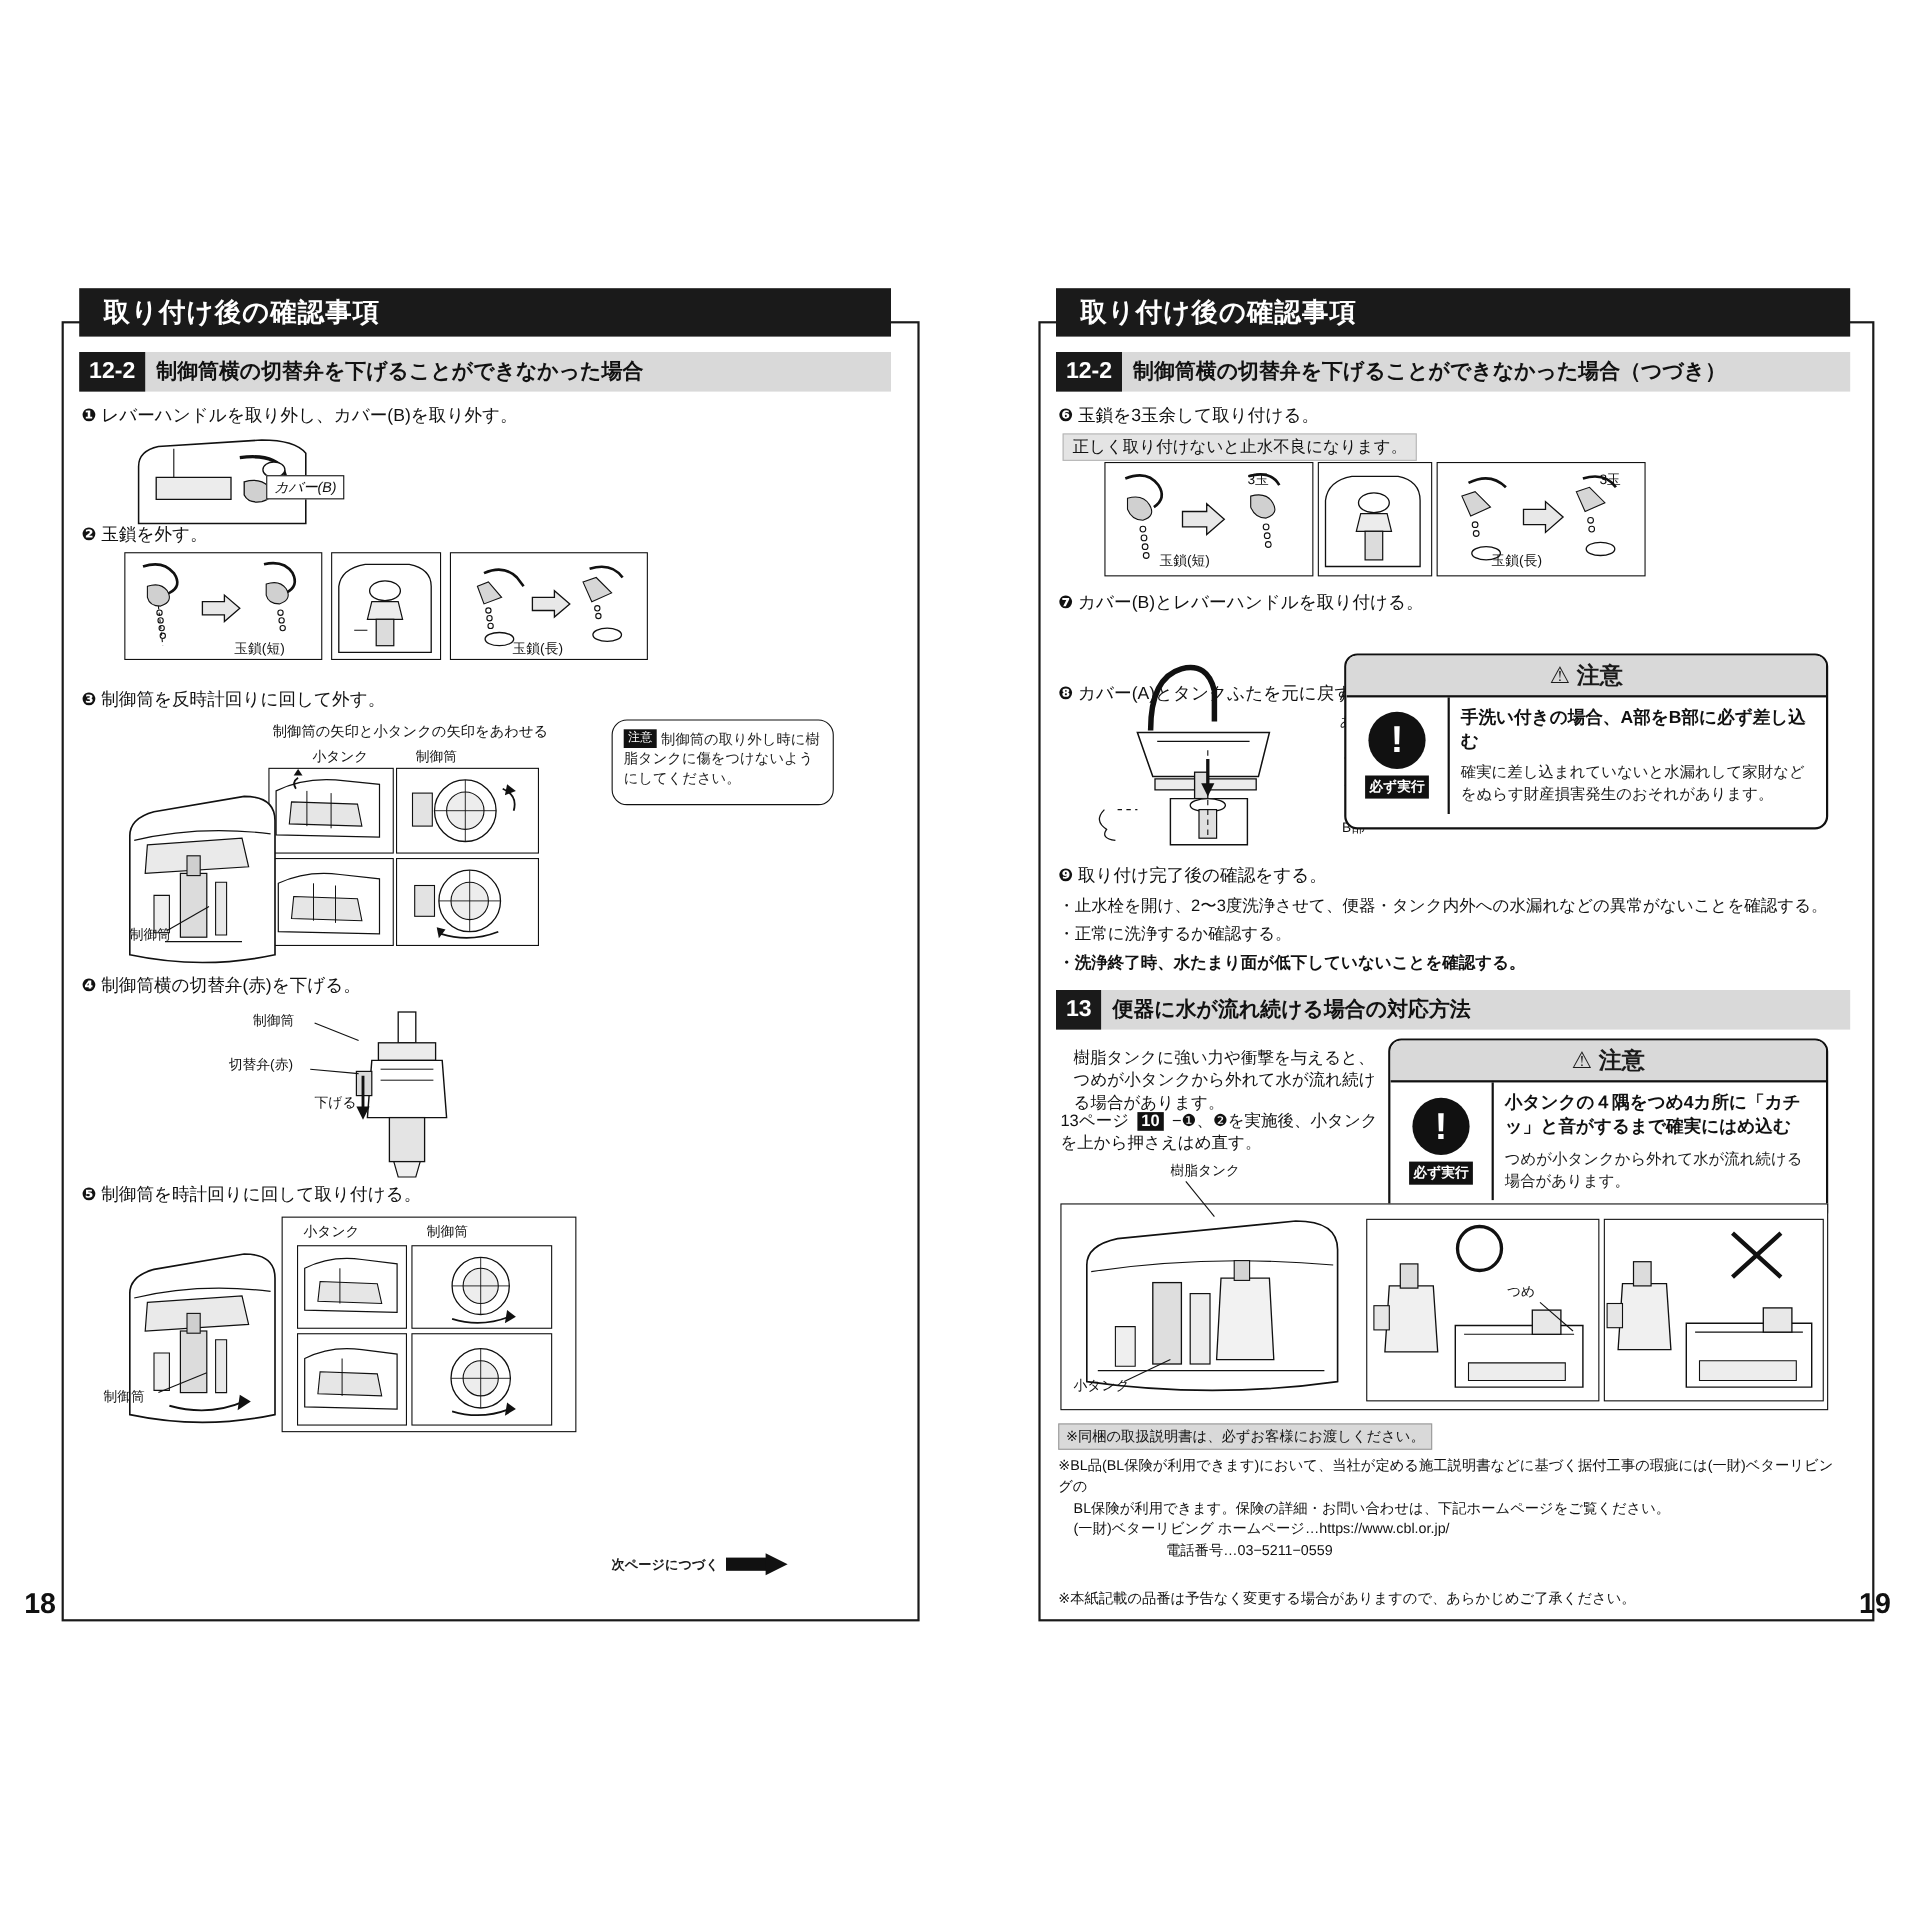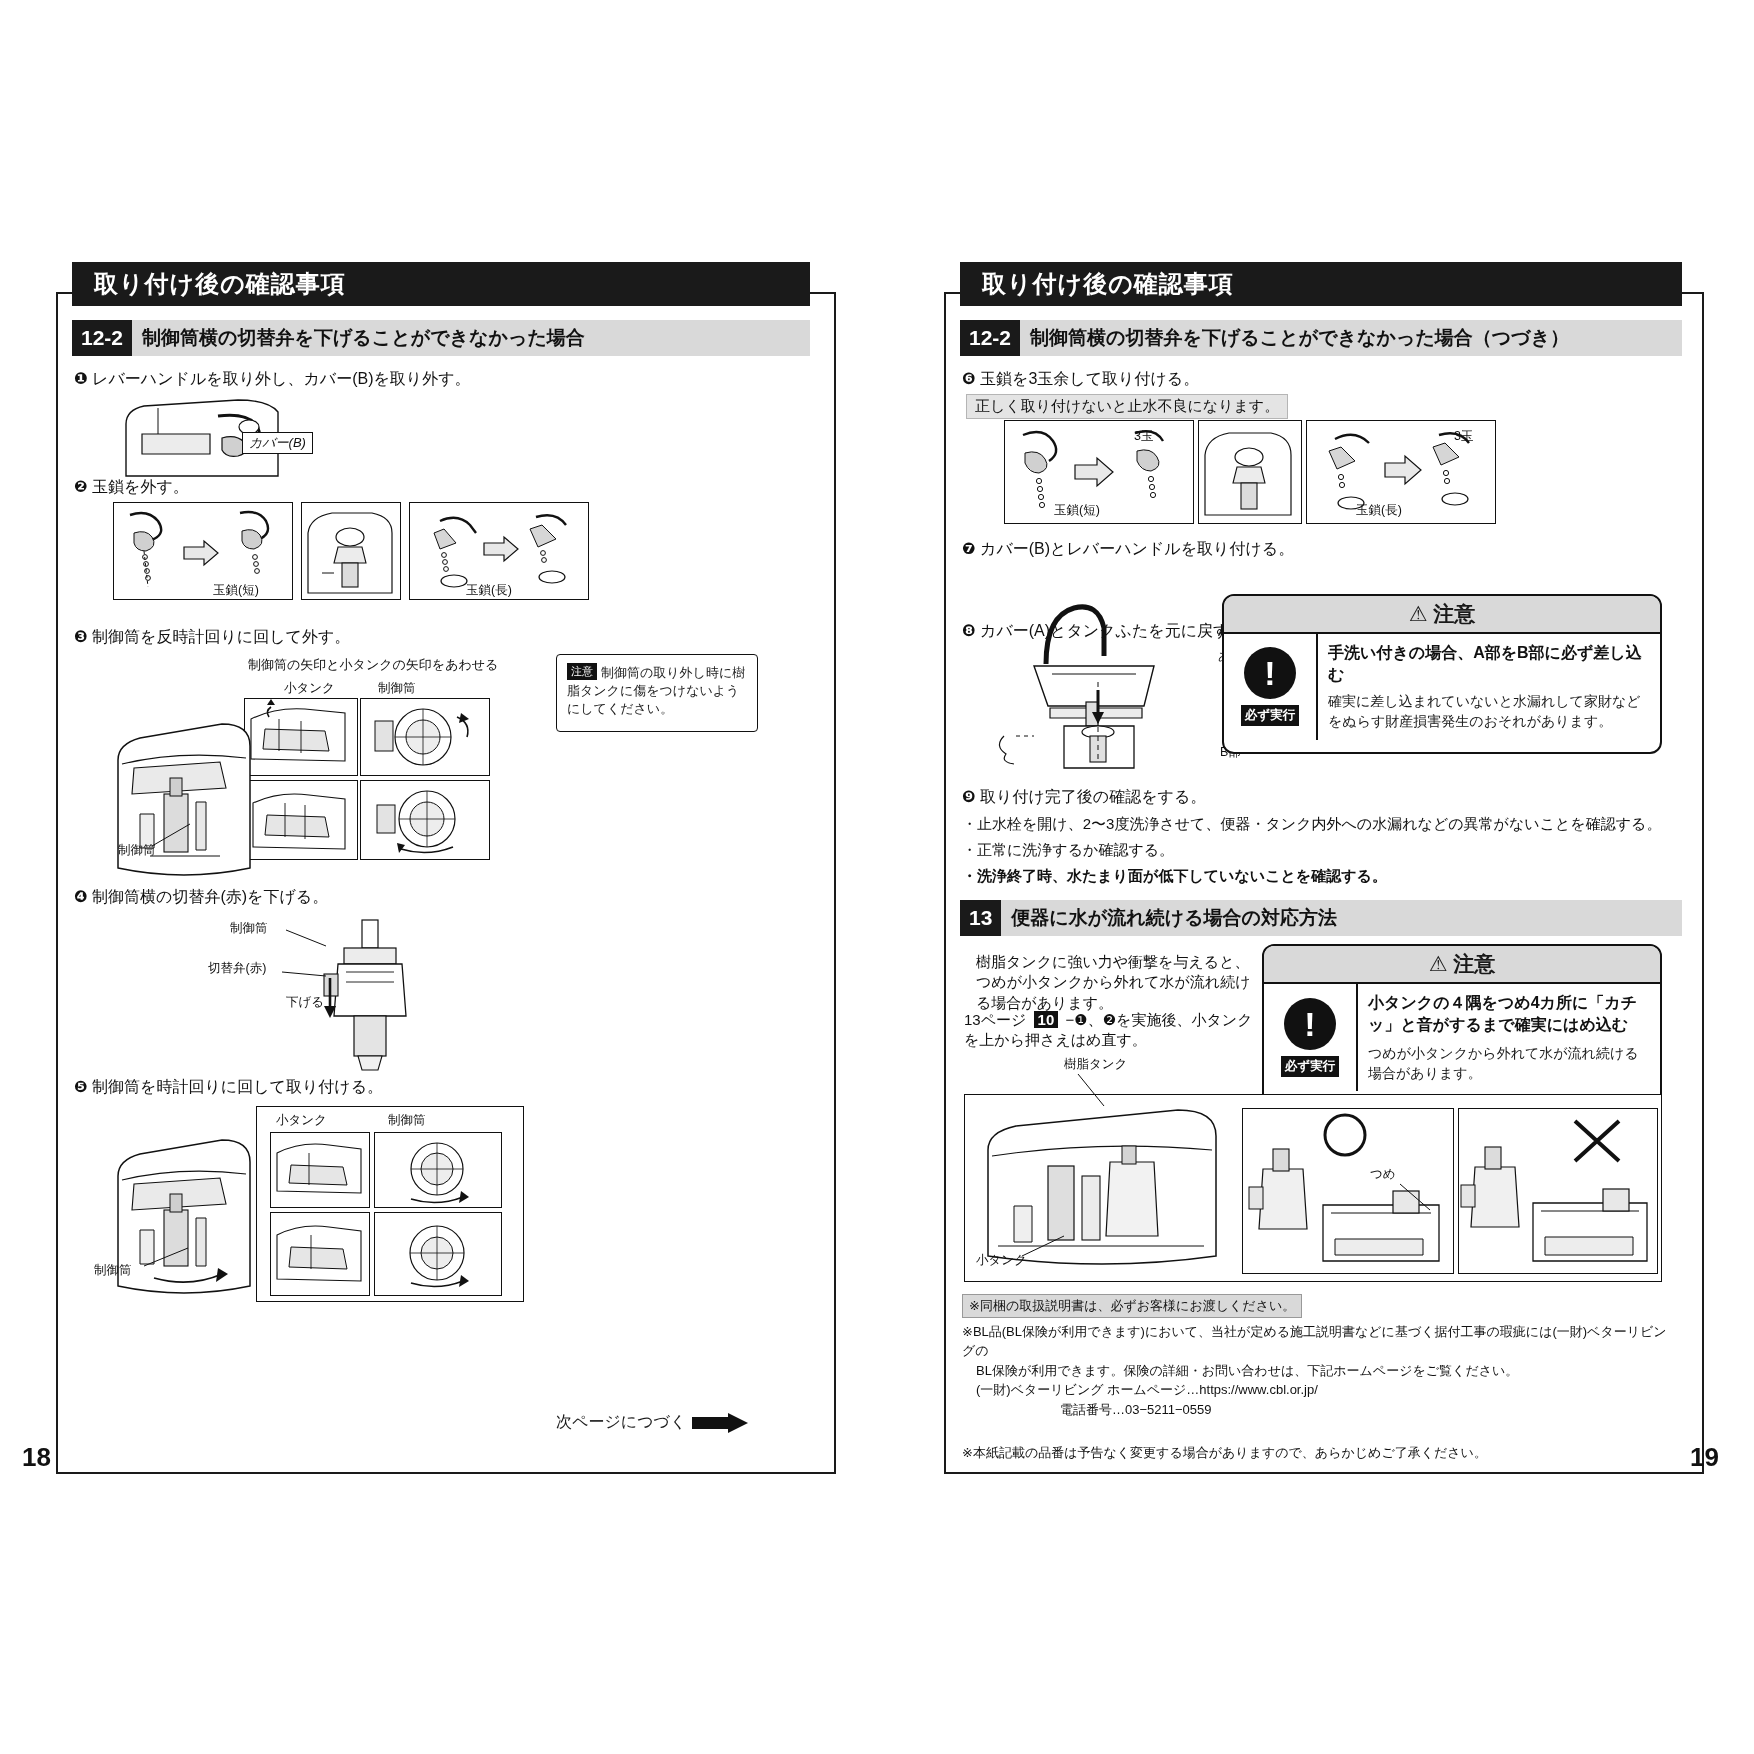--- a/index.html
+++ b/index.html
@@ -42,32 +42,32 @@
   .excl{width:52px;height:52px;border-radius:50%;background:#111;color:#fff;font-weight:bold;font-size:34px;
         display:flex;align-items:center;justify-content:center;line-height:1;}
   .mustdo{background:#111;color:#fff;font-size:12.5px;font-weight:bold;padding:2px 4px;margin-top:6px;white-space:nowrap;}
 
   
   .fn{position:absolute;font-size:13px;line-height:1.5;color:#111;}
   .fn-hi{background:#d9d9d9;border:1px solid #999;padding:1px 6px;display:inline-block;font-size:13px;}
 
   
   .nextarrow{position:absolute;display:flex;align-items:center;gap:6px;}
-  .nextarrow .ntxt{font-size:16px;}
+  .nextarrow .ntxt{font-size:12px;font-weight:bold;}
   .arrowblk{width:58px;height:20px;position:relative;}
   .arrowblk:before{content:"";position:absolute;left:0;top:4px;width:38px;height:12px;background:#111;}
   .arrowblk:after{content:"";position:absolute;left:36px;top:0;width:0;height:0;border-left:20px solid #111;
                   border-top:10px solid transparent;border-bottom:10px solid transparent;}
 
   
   svg{display:block;}
   .ill{position:absolute;}
   .lbl{position:absolute;font-size:12.5px;color:#111;white-space:nowrap;}
   .lbl-box{position:absolute;font-size:13px;color:#111;border:1.4px solid #111;background:#fff;padding:1px 6px;white-space:nowrap;}
-  .circ-note{position:absolute;border:1.6px solid #111;border-radius:4px;background:#fff;box-sizing:border-box;padding:8px 10px;font-size:13px;line-height:1.4;}
+  .circ-note{position:absolute;border:1.6px solid #111;border-radius:14px;background:#fff;box-sizing:border-box;padding:8px 10px;font-size:13px;line-height:1.4;}
   .note-badge{display:inline-block;background:#111;color:#fff;font-size:11px;padding:1px 4px;margin-right:4px;vertical-align:2px;}
 </style>
 </head>
 <body>
 
 <div class="sheet">
 
   <div class="page page-left">
 
     <div class="sec-head" style="left:14px;top:-32px;width:738px;height:44px;font-size:24px;">

